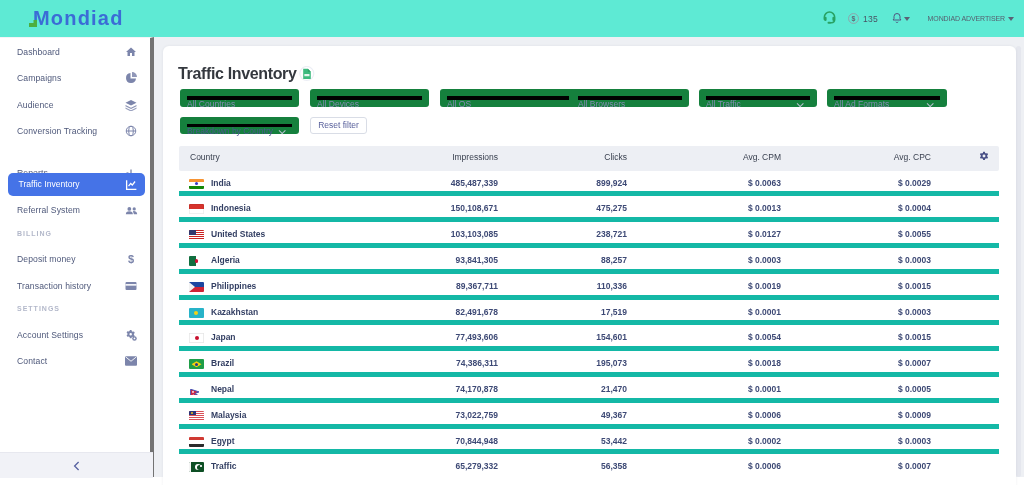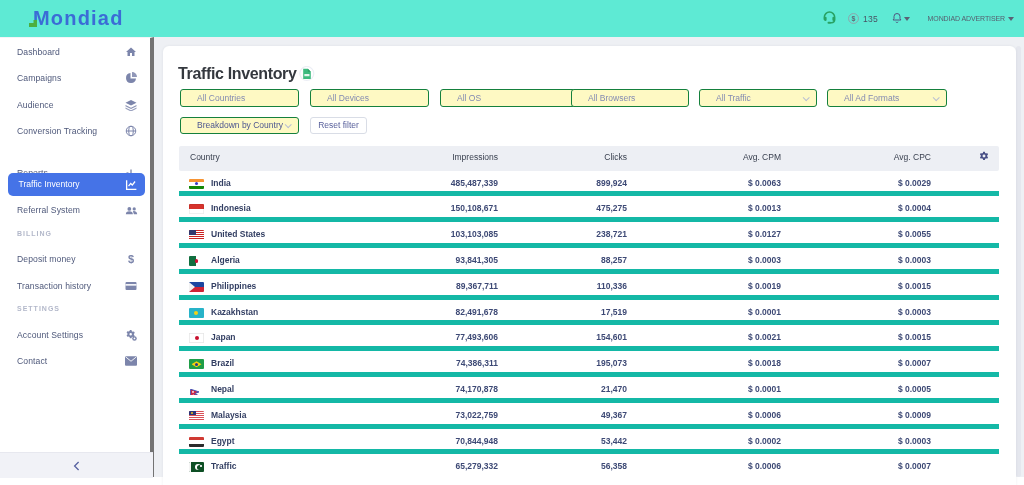--- a/index.html
+++ b/index.html
@@ -27,21 +27,21 @@
 .sb-item .txt{position:absolute;left:17px;top:50%;transform:translateY(-50%);font-size:8.6px;color:#4e587a;letter-spacing:0.1px}
 .sb-item .ic{position:absolute;left:124px;top:50%;transform:translateY(-50%);width:14px;height:14px;display:flex;align-items:center;justify-content:center}
 .sb-label{position:absolute;left:17px;font-size:7px;color:#b3b8ca;letter-spacing:1px;font-weight:bold}
 #sb-active{position:absolute;left:8px;top:135.5px;width:137px;height:22.5px;background:#4573e7;border-radius:5px}
 #sb-active .txt{position:absolute;left:10.5px;top:50%;transform:translateY(-50%);font-size:8.6px;color:#fff}
 #sb-active .ic{position:absolute;left:116px;top:50%;transform:translateY(-50%);width:14px;height:14px;display:flex;align-items:center;justify-content:center}
 #sb-foot{position:absolute;left:0;top:414px;width:153px;height:26px;background:#f1f2f7;border-top:1px solid #e7e8ef;color:#5661a0;text-align:center;font-size:14px;line-height:24px;font-weight:bold}
 
 
 #hTitle{position:absolute;left:178px;top:65px;font-size:16px;font-weight:bold;color:#34383e;letter-spacing:-0.35px}
-.finput{position:absolute;height:18px;background:#fef9c3;border:1px solid #15803d;border-radius:3px;font-size:8.5px;line-height:16.5px;padding-left:16px;color:#838ab2}
+.finput{position:absolute;height:18px;background:#000000;border:7px solid #15803d;border-radius:3px;font-size:8.5px;line-height:16.5px;padding-left:0;color:#838ab2}
 .fsel{color:#838ab2}
 .chev{position:absolute;right:8px;top:6px;width:5px;height:5px;border-right:1.1px solid #b9bfd2;border-bottom:1.1px solid #b9bfd2;transform:rotate(45deg) translateY(-1px)}
 #resetBtn{position:absolute;left:310px;top:117px;width:57px;height:16.5px;border:1px solid #d9dde6;border-radius:3px;background:#fff;font-size:8.5px;color:#565e9a;text-align:center;line-height:15px}
 
 
 #tbl{position:absolute;left:179px;top:145.6px;width:820px}
 #thead{position:relative;height:25px;background:#edeff4;border-radius:2px}
 .th{position:absolute;top:0;height:24px;line-height:23px;font-size:8.5px;color:#3a4150}
 .trow{position:relative;height:25.8px;border-bottom:5px solid #14b8a6}
 .flag{position:absolute;left:10px;top:8px;width:15px;height:10px;border-radius:1px;overflow:hidden}
@@ -281,21 +281,21 @@
       <span class="num c3">$ 0.0001</span>
       <span class="num c4">$ 0.0003</span>
     </div>
   <div class="trow">
       <span class="flag" id="f-jp">
         <span style="position:absolute;left:5.5px;top:3px;width:4px;height:4px;border-radius:50%;background:#c8102e"></span>
       </span>
       <span class="cname">Japan</span>
       <span class="num c1">77,493,606</span>
       <span class="num c2">154,601</span>
-      <span class="num c3">$ 0.0021</span>
+      <span class="num c3">$ 0.0054</span>
       <span class="num c4">$ 0.0015</span>
     </div>
   <div class="trow">
       <span class="flag" id="f-br">
         <span style="position:absolute;left:2.5px;top:2px;width:10px;height:6px;background:#f8d20c;clip-path:polygon(50% 0,100% 50%,50% 100%,0 50%)"></span>
         <span style="position:absolute;left:6px;top:3.5px;width:3px;height:3px;border-radius:50%;background:#2b3c8c"></span>
       </span>
       <span class="cname">Brazil</span>
       <span class="num c1">74,386,311</span>
       <span class="num c2">195,073</span>

